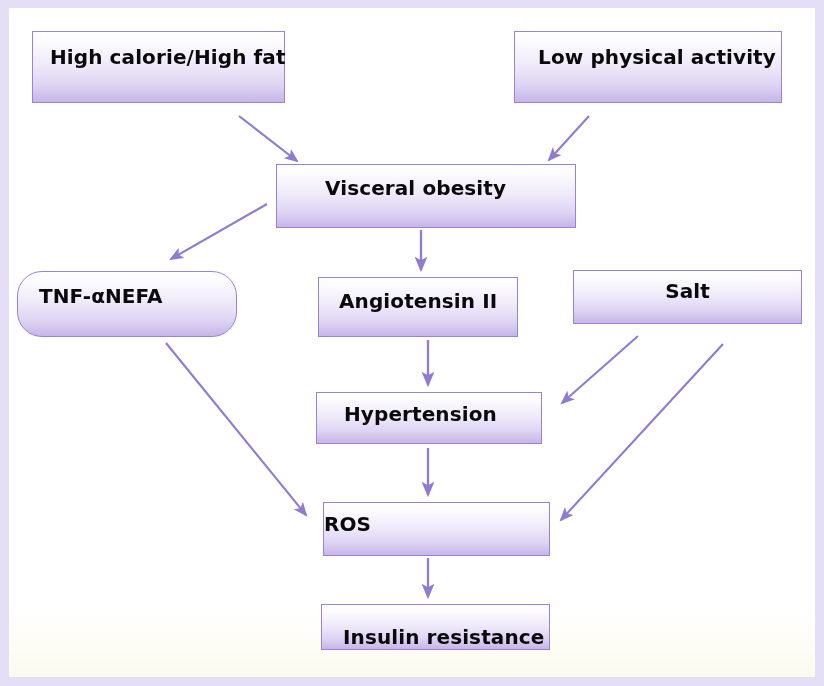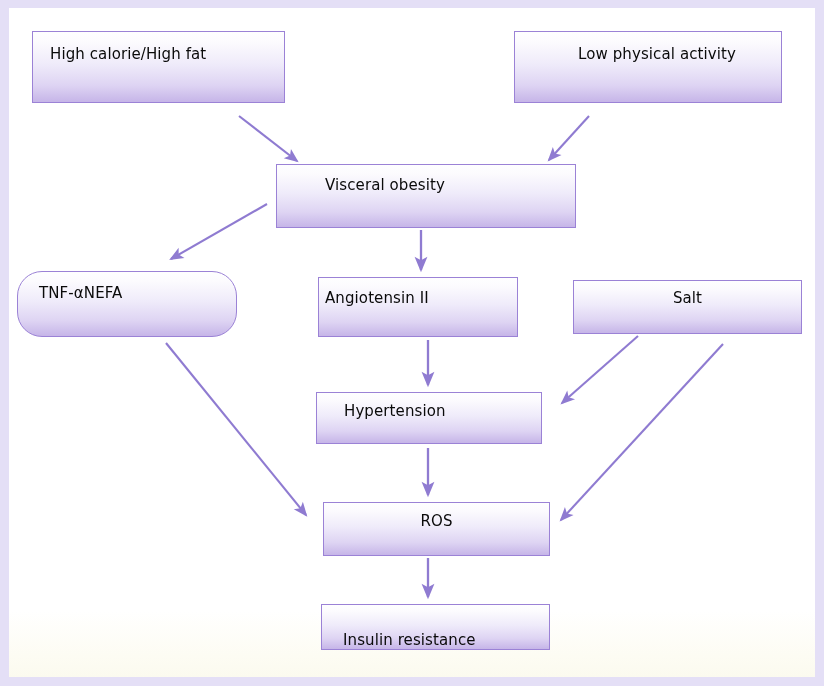--- a/index.html
+++ b/index.html
@@ -22,23 +22,24 @@
   }
   svg.arrows{position:absolute;left:0;top:0;width:806px;height:669px;overflow:visible;}
   .node{
     position:absolute;
     box-sizing:border-box;
     border:1.6px solid #9b82d6;
     background:linear-gradient(180deg,#fefeff 0%,#fcfbfe 14%,#efebfa 46%,#ded4f3 76%,#c6b5e8 100%);
     display:flex;
     align-items:flex-start;
     color:#0a0a0a;
-    font-size:15px;
+    font-size:20px;
     letter-spacing:0.1px;
     white-space:nowrap;
+    font-weight:bold;
   }
   .node .lbl{display:inline-block;}
   .node .lbl2{display:inline-block;}
 </style>
 </head>
 <body>
 
 <div id="canvas">
   <div class="inner-shade"></div>
 
@@ -80,32 +81,32 @@
 
   <div class="node" style="left:505px;top:23px;width:268px;height:72px;padding:13px 0 0 18px;justify-content:center;">
     <span class="lbl">Low physical activity</span>
   </div>
 
   <div class="node" style="left:8px;top:263px;width:220px;height:66px;padding:12px 0 0 21px;border-radius:25px;">
     <span class="lbl">TNF-α</span>
     <span class="lbl2" style="">NEFA</span>
   </div>
 
-  <div class="node" style="left:309px;top:269px;width:200px;height:60px;padding:11px 0 0 6px;">
+  <div class="node" style="left:309px;top:269px;width:200px;height:60px;padding:11px 0 0 20px;">
     <span class="lbl">Angiotensin II</span>
   </div>
 
-  <div class="node" style="left:564px;top:272px;width:229px;height:54px;padding:8px 0 0 0;justify-content:center;">
+  <div class="node" style="left:564px;top:262px;width:229px;height:54px;padding:8px 0 0 0;justify-content:center;">
     <span class="lbl">Salt</span>
   </div>
 
   <div class="node" style="left:307px;top:384px;width:226px;height:52px;padding:9px 0 0 27px;">
     <span class="lbl">Hypertension</span>
   </div>
 
-  <div class="node" style="left:314px;top:494px;width:227px;height:54px;padding:9px 0 0 0;justify-content:center;">
+  <div class="node" style="left:314px;top:494px;width:227px;height:54px;padding:9px 0 0 0;">
     <span class="lbl">ROS</span>
   </div>
 
   <div class="node" style="left:312px;top:596px;width:229px;height:46px;padding:8px 0 0 21px;align-items:flex-end;">
     <span class="lbl">Insulin resistance</span>
   </div>
 </div>
 
 </body></html>

